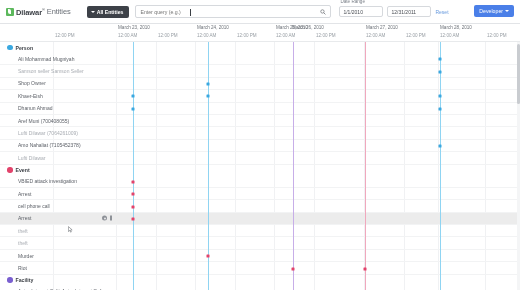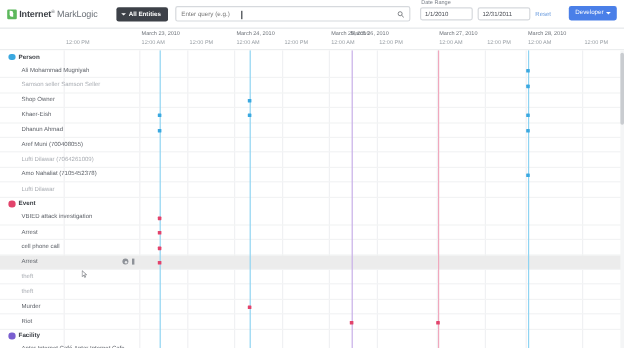--- a/index.html
+++ b/index.html
@@ -204,22 +204,22 @@
 </style>
 </head>
 <body>
 
 <div id="app">
 
   <div class="topbar">
 
     <div class="brand">
       <div class="brand-mark"></div>
-      <span class="brand-text"><span>Internet</span><span class="reg">®</span></span>
-      <span class="brand-sub">MarkLogic</span>
+      <span class="brand-text"><span>Dilawar</span><span class="reg">®</span></span>
+      <span class="brand-sub">Entities</span>
     </div>
 
     <div class="entities-btn">
       <span class="caret-down caret-down-w"></span>
       <span>All Entities</span>
     </div>
 
     <div class="query-wrap">
       <input class="query-input" value="" placeholder="Enter query (e.g.)" style="">
       <div class="query-caret"></div>

